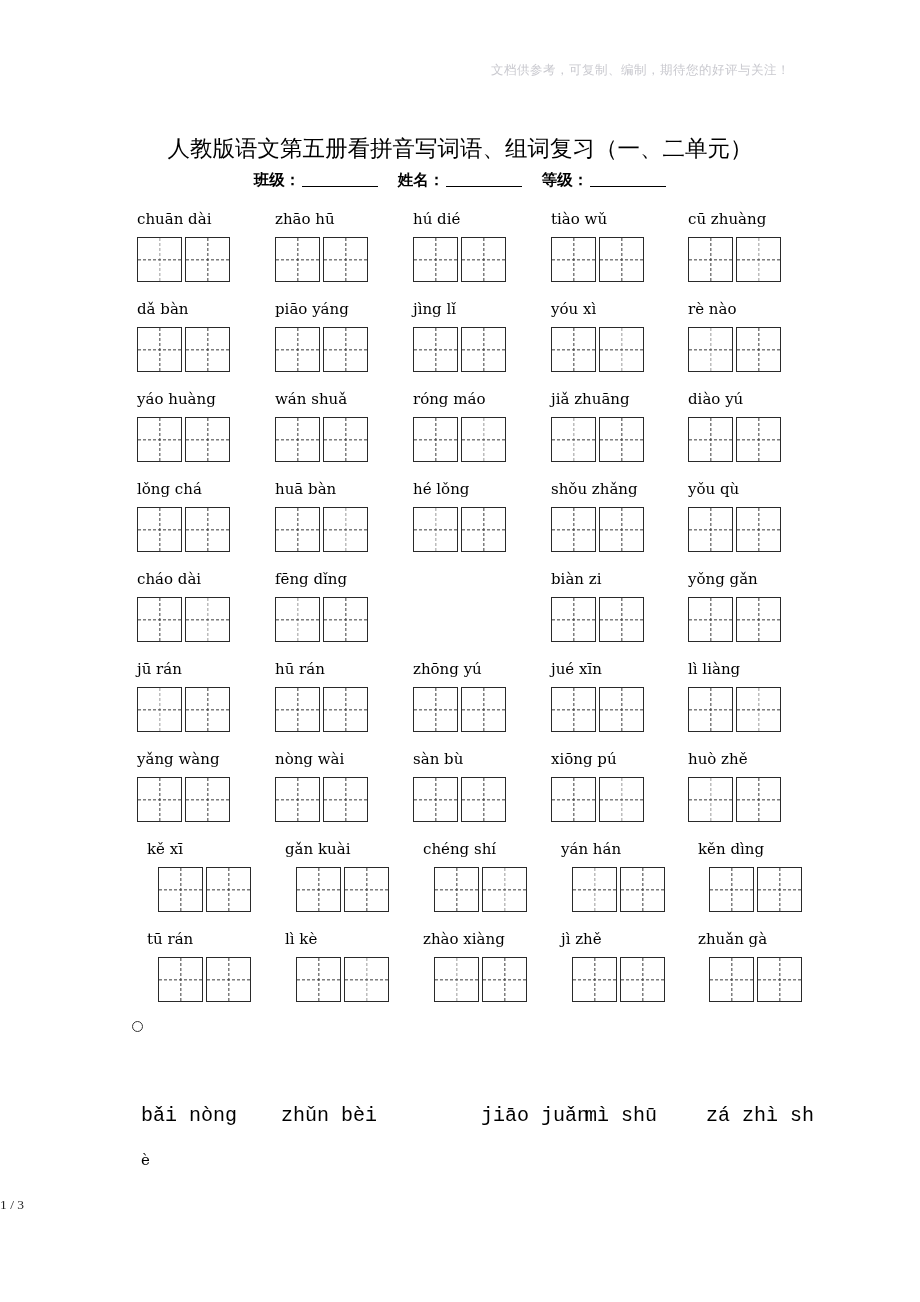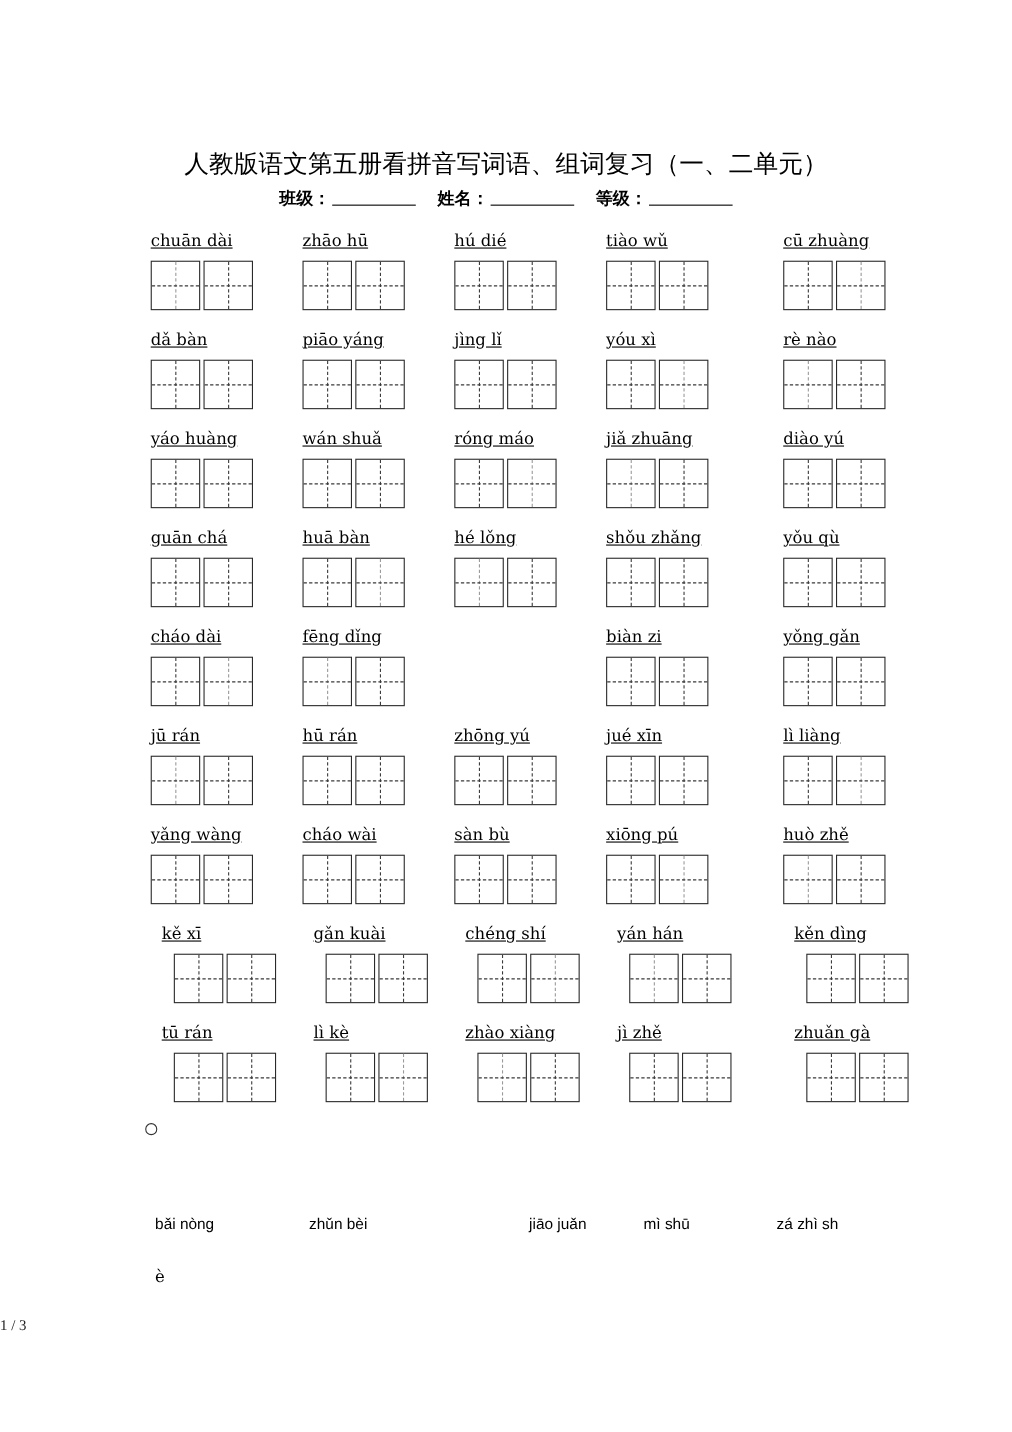--- a/index.html
+++ b/index.html
@@ -99,30 +99,29 @@
   }
 
   .ws-col {
     position: absolute;
     top: 0;
   }
   .ws-col.c0 { left: 137px; }
   .ws-col.c1 { left: 275px; }
   .ws-col.c2 { left: 413px; }
   .ws-col.c3 { left: 551px; }
-  .ws-col.c4 { left: 712px; }
+  .ws-col.c4 { left: 688px; }
 
   .pinyin {
     font-family: "DejaVu Serif", serif;
     font-size: 15px;
     line-height: 1;
     white-space: nowrap;
     height: 19px;
     display: block;
-    text-decoration: underline;
   }
 
   .boxes {
     display: flex;
     gap: 3px;
     margin-top: 6px;
   }
 
   
   .tzg {
@@ -174,22 +173,22 @@
   
   .tail-block {
     position: absolute;
     top: 1104px;
     left: 0;
     width: 920px;
     height: 90px;
   }
   .tail-item {
     position: absolute;
-    font-family: Liberation Sans, sans-serif;
-    font-size: 14px;
+    font-family: Liberation Mono, monospace;
+    font-size: 20px;
     white-space: nowrap;
   }
   .tail-item.t0 { left: 141px; top: 0; }
   .tail-item.t1 { left: 281px; top: 0; }
   .tail-item.t2 { left: 437px; top: 0; margin-left: 44px; }
   .tail-item.t3 { left: 585px; top: 0; }
   .tail-item.t4 { left: 706px; top: 0; }
   .tail-wrap {
     position: absolute;
     left: 141px;
@@ -207,20 +206,21 @@
     font-family: "Liberation Serif", serif;
     font-size: 13.5px;
     color: #222;
   }
 </style>
 </head>
 <body>
 
 <div class="page">
 
+  <div class="watermark">文档供参考，可复制、编制，期待您的好评与关注！</div>
 
   <h1 class="doc-title">人教版语文第五册看拼音写词语、组词复习（一、二单元）</h1>
 
   <div class="info-line">
     <span class="info-field">
       <span>班级：</span><span class="blank-rule"></span>
     </span>
     <span class="info-field">
       <span>姓名：</span><span class="blank-rule"></span>
     </span>
@@ -343,21 +343,21 @@
             <div class="boxes">
               <div class="tzg"></div>
               <div class="tzg"></div>
             </div>
           </div>
         </div>
       </div>
       <div class="ws-row">
         <div class="ws-cols">
           <div class="ws-col c0">
-            <span class="pinyin">guān chá</span>
+            <span class="pinyin">lǒng chá</span>
             <div class="boxes">
               <div class="tzg"></div>
               <div class="tzg"></div>
             </div>
           </div>
           <div class="ws-col c1">
             <span class="pinyin">huā bàn</span>
             <div class="boxes">
               <div class="tzg"></div>
               <div class="tzg gray"></div>
@@ -460,21 +460,21 @@
       <div class="ws-row">
         <div class="ws-cols">
           <div class="ws-col c0">
             <span class="pinyin">yǎng wàng</span>
             <div class="boxes">
               <div class="tzg"></div>
               <div class="tzg"></div>
             </div>
           </div>
           <div class="ws-col c1">
-            <span class="pinyin">cháo wài</span>
+            <span class="pinyin">nòng wài</span>
             <div class="boxes">
               <div class="tzg"></div>
               <div class="tzg"></div>
             </div>
           </div>
           <div class="ws-col c2">
             <span class="pinyin">sàn bù</span>
             <div class="boxes">
               <div class="tzg"></div>
               <div class="tzg"></div>

